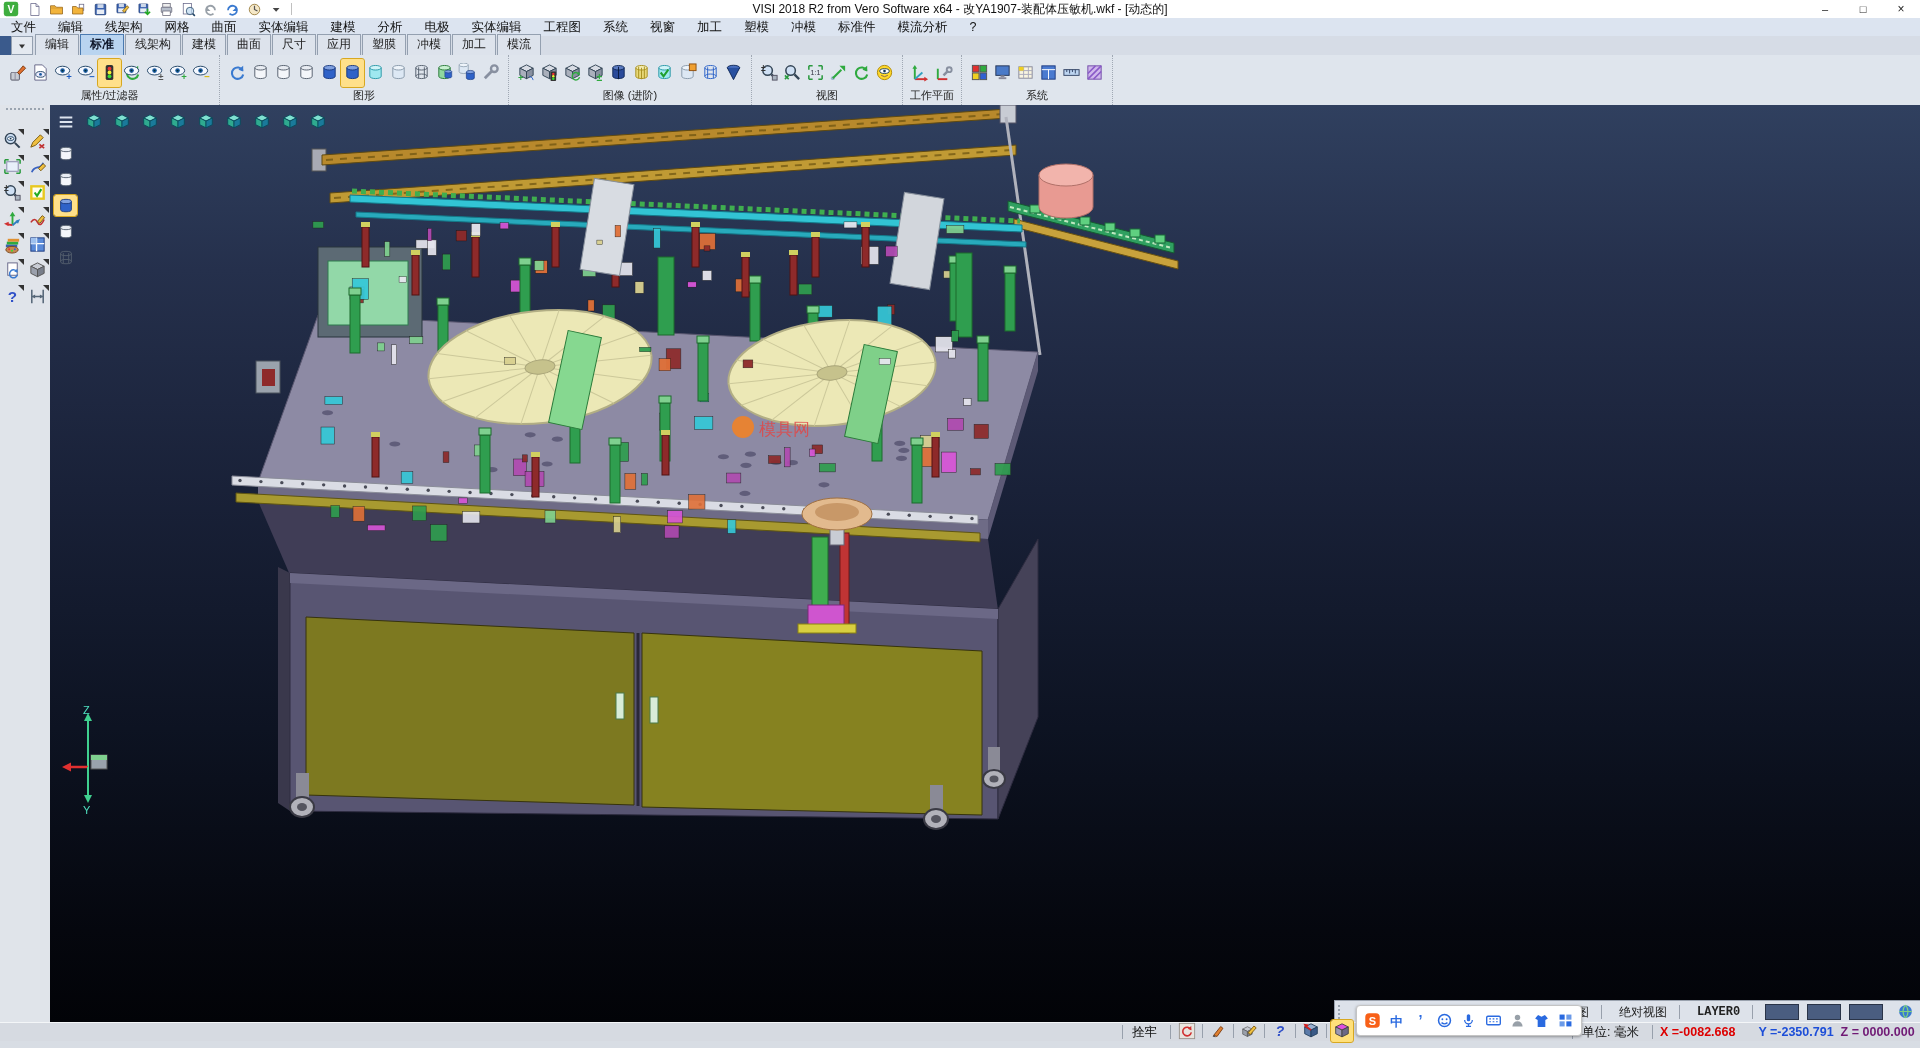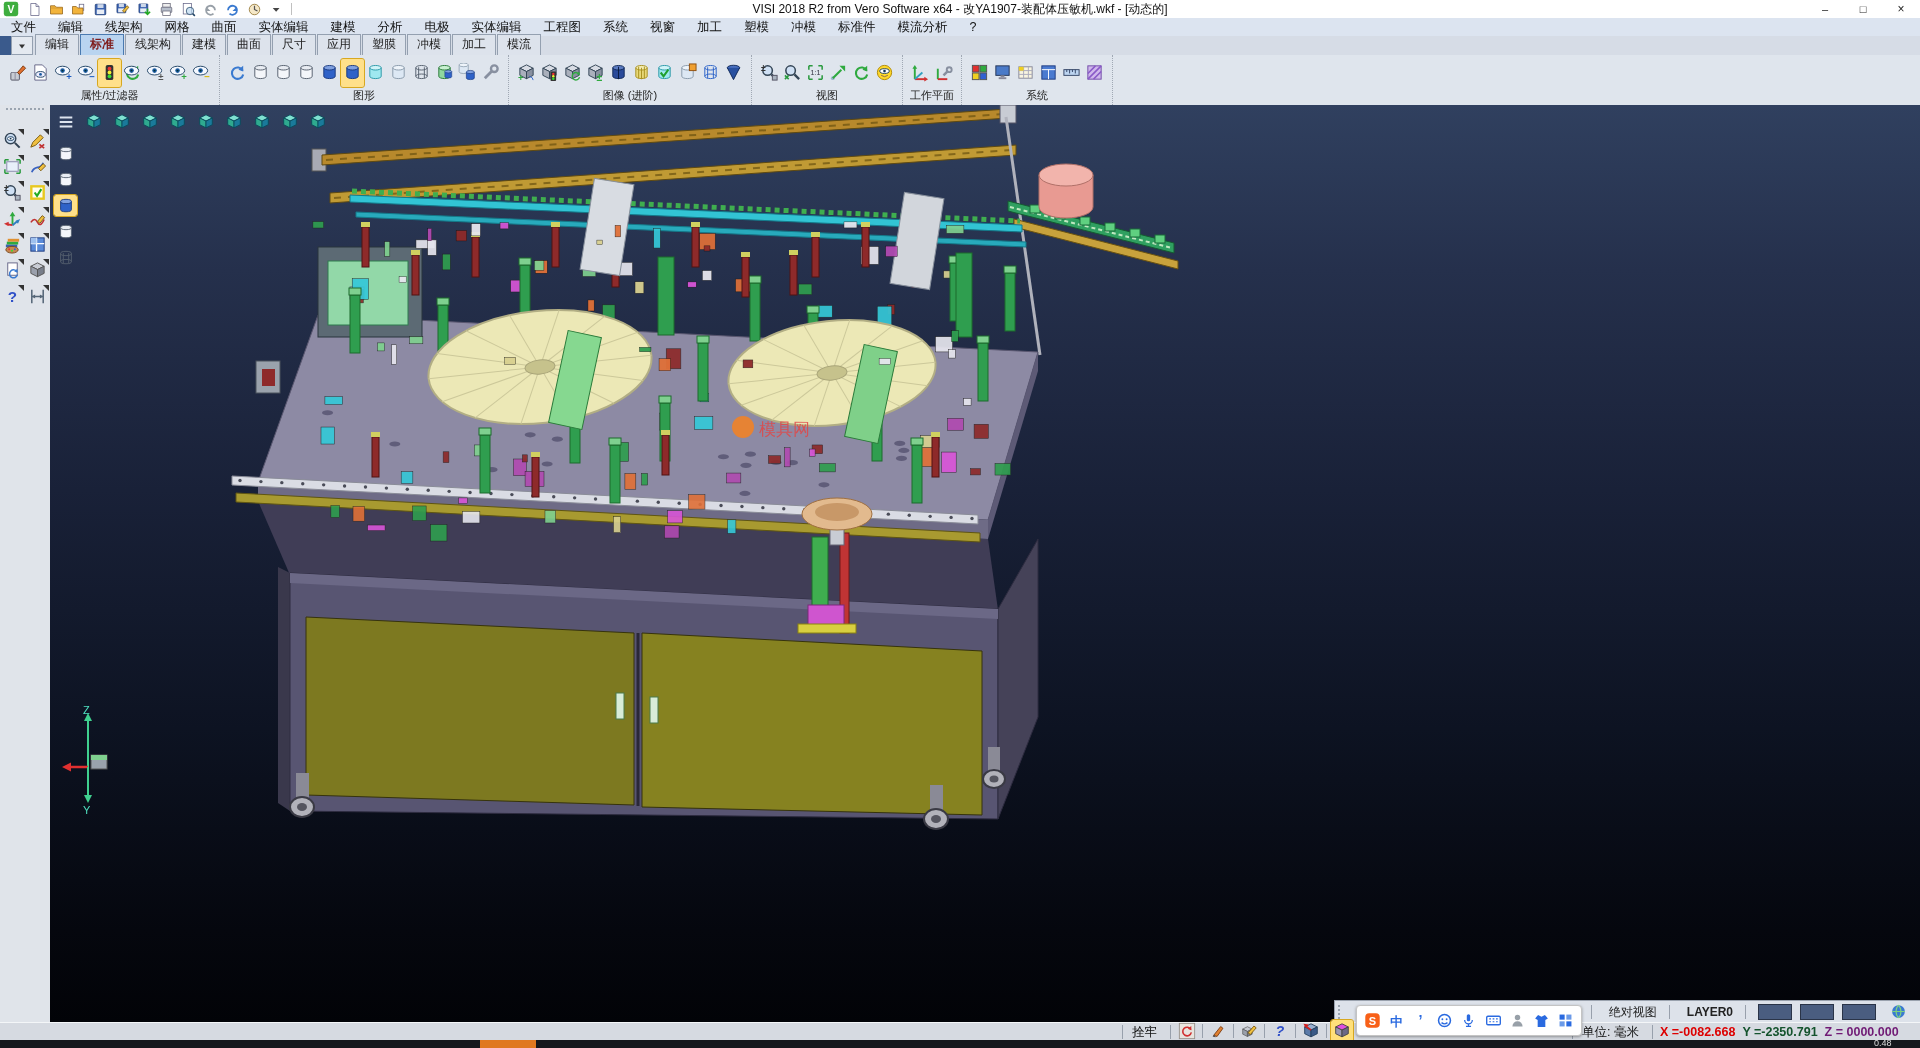--- a/index.html
+++ b/index.html
@@ -24,21 +24,21 @@
   .menu-item{padding:0 11px;line-height:18px;white-space:nowrap;}
   
   .tabbar{position:absolute;left:0;top:36px;width:1920px;height:19px;background:#d6dce6;
     display:flex;align-items:flex-end;}
   .tab-strip-block{width:11px;height:19px;background:#3a5a8c;}
   .tab-caret{width:20px;height:17px;border:1px solid #94a0b0;background:#e4e9f0;display:flex;
     align-items:center;justify-content:center;margin-right:2px;}
   .tab-caret svg{width:10px;height:10px;}
   .tab{font-size:12px;color:#222;border:1px solid #94a0b0;border-bottom:none;background:#dde3ec;
     padding:1px 9px 2px 9px;margin-right:1px;white-space:nowrap;}
-  .tab.active{background:#b9d4f0;border-color:#4a7ab0;font-weight:bold;color:#7f1d1d;}
+  .tab.active{background:#b9d4f0;border-color:#4a7ab0;font-weight:bold;color:#0f172a;}
   
   .ribbon{position:absolute;left:0;top:55px;width:1920px;height:50px;background:#dfe5ed;
     display:flex;align-items:stretch;border-bottom:1px solid #aab2be;}
   .rgroup{display:flex;flex-direction:column;align-items:center;padding:2px 6px 0 6px;
     border-right:1px dotted #a0a8b4;}
   .ricons{display:flex;align-items:center;height:31px;}
   .rlabel{font-size:11px;color:#222;height:15px;line-height:14px;white-space:nowrap;}
   .ticon{width:23px;height:28px;display:flex;align-items:center;justify-content:center;border-radius:2px;}
   .ticon svg{width:19px;height:19px;}
   .ticon.hl{background:#ffe08a;outline:1px solid #d8a820;}
@@ -55,21 +55,21 @@
     background:linear-gradient(180deg,#30405f 0%,#25304c 18%,#192138 42%,#0d1322 68%,#05070e 90%,#020307 100%);}
   #model-svg{position:absolute;left:0;top:0;}
   .vp-toprow{position:absolute;left:4px;top:6px;display:flex;gap:5px;}
   .vp-side{position:absolute;left:4px;top:38px;display:flex;flex-direction:column;gap:5px;}
   .vicon{width:23px;height:21px;display:flex;align-items:center;justify-content:center;border-radius:2px;}
   .vicon svg{width:18px;height:18px;}
   .vicon.hl{background:#ffe08a;outline:1px solid #d8a820;}
   .axis-triad{position:absolute;left:8px;top:600px;}
   
   .view-strip{position:absolute;left:1334px;top:1000px;width:586px;height:22px;background:#dde2ea;
-    border:1px solid #9aa2ae;border-right:none;display:flex;align-items:center;font-size:12px;color:#222;}
+    border:1px solid #9aa2ae;border-right:none;display:flex;align-items:center;font-size:12px;color:#222;font-family:Liberation Mono, monospace;}
   .grip-v{width:4px;height:14px;margin-left:3px;border-left:2px dotted #9aa4b0;}
   .vs-icon{width:16px;height:16px;margin-left:128px;display:flex;align-items:center;}
   .vs-icon svg{width:13px;height:13px;}
   .vs-text{margin-left:5px;white-space:nowrap;}
   .vs-text.bold{font-weight:bold;}
   .vs-sep{width:1px;height:14px;background:#98a0ac;margin:0 12px;}
   #swatches{display:flex;gap:8px;}
   .swatch{width:32px;height:14px;border:1px solid #2a3448;}
   .globe-wrap{margin-left:14px;width:18px;height:18px;}
   .globe-wrap svg{width:17px;height:17px;}
@@ -1253,21 +1253,21 @@
             <path d="M3 5.5V13l7 3.5V9z" fill="#9a98b4" stroke="#444"></path>
             <path d="M17 5.5V13l-7 3.5V9z" fill="#6a6886" stroke="#444"></path>
           </svg>
         </span>
       </span>
     <span class="sb-item" style="left:1462px;color:#333">ES: 1.00 FS: 1.00</span>
     <span class="sb-sep" style="left:1572px"></span>
     <span class="sb-item" style="left:1582px">单位: 毫米</span>
     <span class="sb-sep" style="left:1652px"></span>
     <span class="coords">
-      <span id="cx" style="color: rgb(221, 0, 0);">X =-0082.668</span><span id="cy" style="color: #14532d;">Y =-2350.791</span><span id="cz" style="color: #701a75;">Z = 0000.000</span>
+      <span id="cx" style="color: rgb(221, 0, 0);">X =-0082.668</span><span id="cy" style="color: #1d4ed8; margin-left: 16px;">Y =-2350.791</span><span id="cz" style="color: #701a75;">Z = 0000.000</span>
     </span>
   </div>
 
   <div class="ime" id="ime-bar">
       <span class="iicon">
         <svg viewBox="0 0 20 20">
           <rect x="1.5" y="1.5" width="17" height="17" rx="4.5" fill="#f86018"></rect>
           <text x="10" y="15" text-anchor="middle" font-size="13" font-weight="bold" fill="#fff">S</text>
         </svg>
       </span>
@@ -1315,18 +1315,14 @@
       <span class="iicon">
         <svg viewBox="0 0 20 20">
           <rect x="3" y="3" width="6" height="6" fill="#2a6ae0"></rect>
           <rect x="11" y="3" width="6" height="6" fill="#6a9ae8"></rect>
           <rect x="3" y="11" width="6" height="6" fill="#6a9ae8"></rect>
           <rect x="11" y="11" width="6" height="6" fill="#2a6ae0"></rect>
         </svg>
       </span>
     </div>
 
-  <div class="sliver">
-    <span class="sliver-orange"></span>
-    <span class="fps">0.48</span>
-  </div>
 
 </div>
 
 </body></html>

